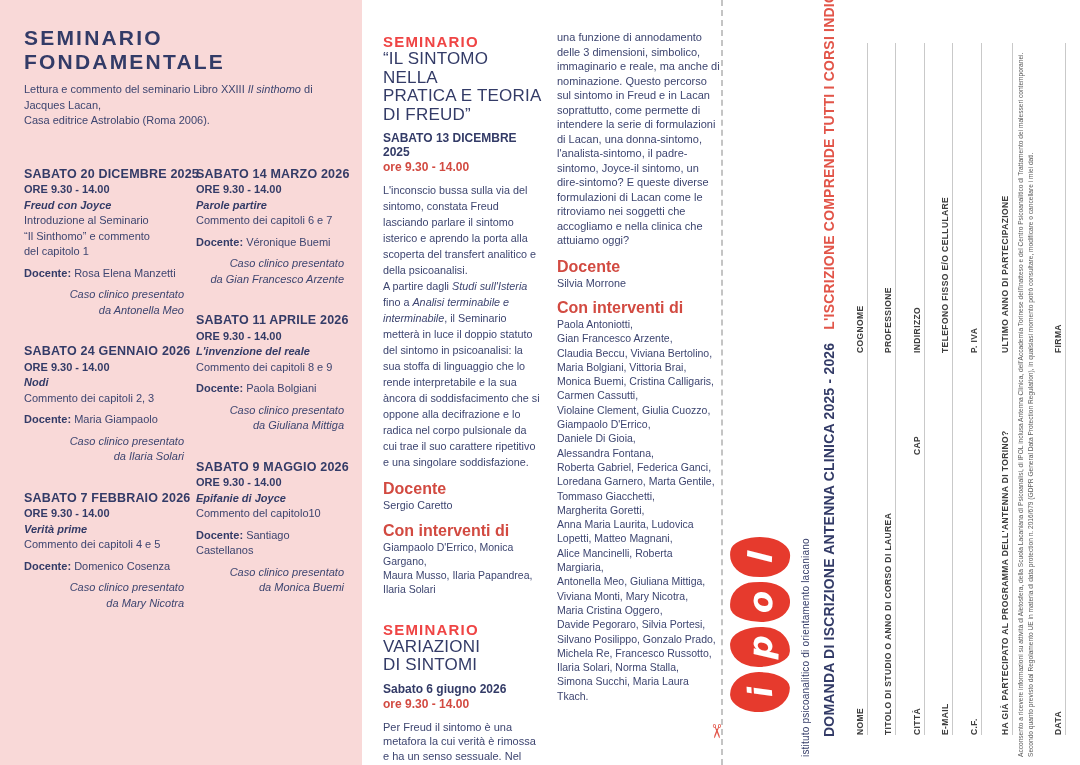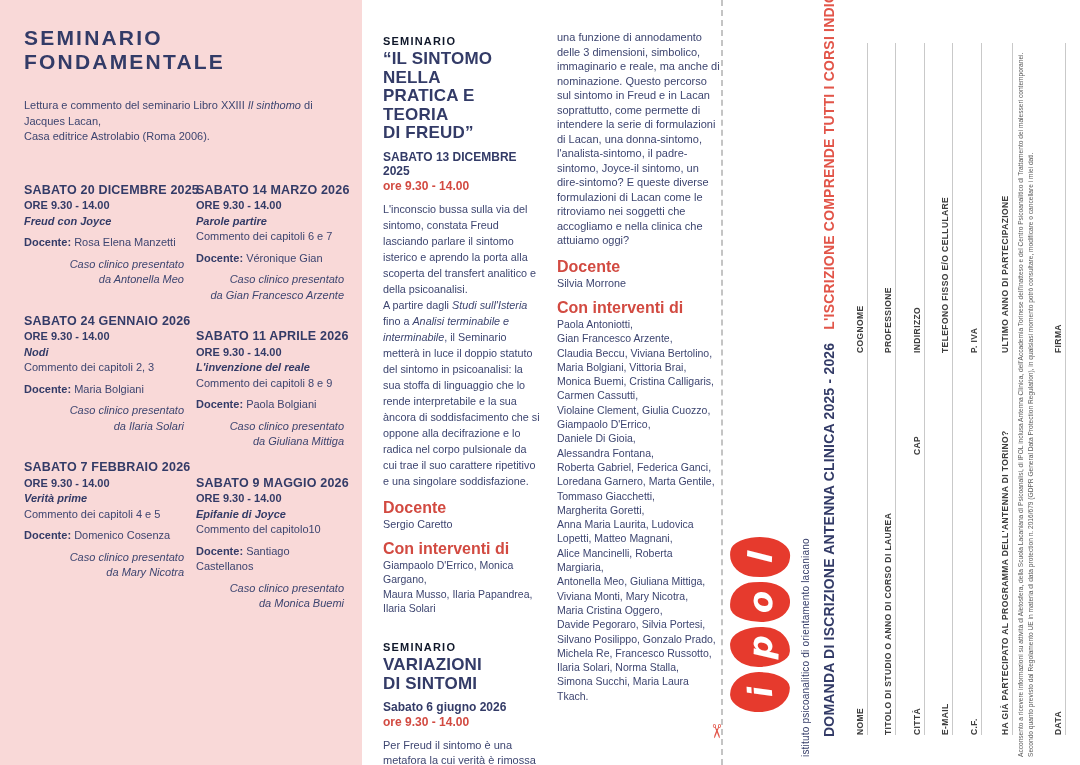--- a/index.html
+++ b/index.html
@@ -3,37 +3,37 @@
 <meta charset="utf-8">
 <style>
   html,body{margin:0;padding:0;background:#ffffff;}
   .page{position:relative;width:1080px;height:765px;overflow:hidden;background:#ffffff;
         font-family:"Liberation Sans",sans-serif;color:#3d4570;}
   .pre{white-space:pre-line;}
 
   
   .pink-panel{position:absolute;left:0;top:0;width:362px;height:765px;background:#f9d9d8;
               box-sizing:border-box;padding:26px 18px 20px 24px;}
-  .pp-title{font-size:21px;font-weight:bold;letter-spacing:2.2px;color:#333b67;margin:0 0 24px 0;}
+  .pp-title{font-size:21px;font-weight:bold;letter-spacing:2.2px;color:#333b67;margin:0 0 8px 0;}
   .pp-intro{font-size:11px;line-height:15.5px;color:#3d4570;margin:0;}
   .sessions-grid{display:grid;grid-template-columns:160px 148px;column-gap:12px;margin-top:38px;}
   .session{margin-bottom:26px;font-size:11px;line-height:15.5px;}
   .s-date{font-size:12.5px;font-weight:bold;color:#333b67;white-space:nowrap;letter-spacing:0.2px;}
   .s-time{font-weight:bold;color:#333b67;}
   .s-title{font-weight:bold;font-style:italic;color:#333b67;}
   .s-desc{color:#3d4570;}
   .s-doc{margin-top:6px;}
   .s-doc b{color:#333b67;}
   .s-caso{margin-top:6px;font-style:italic;text-align:right;}
 
   
   .col-a{position:absolute;left:383px;top:33px;width:159px;}
   .col-b{position:absolute;left:557px;top:30px;width:164px;}
-  .kicker{font-size:11px;font-weight:bold;letter-spacing:1.2px;color:#0f172a;line-height:17px;}
-  .sem-title{font-size:17px;font-weight:bold;color:#333b67;line-height:18.5px;letter-spacing:0.2px;}
+  .kicker{font-size:15px;font-weight:bold;letter-spacing:1.2px;color:#ef4444;line-height:17px;}
+  .sem-title{font-size:17px;font-weight:normal;color:#333b67;line-height:18.5px;letter-spacing:0.2px;}
   .sem-date{font-size:12px;font-weight:bold;color:#333b67;margin-top:7px;}
   .sem-time{font-size:12px;font-weight:bold;color:#d24a41;margin-top:1px;}
   .body-1{font-size:10.8px;line-height:16px;margin-top:8px;}
   .body-2{font-size:11px;line-height:14.5px;margin-top:9px;}
   .red-label{font-size:16px;font-weight:bold;color:#d24a41;}
   .mt10{margin-top:10px;} .mt9{margin-top:9px;} .mt24{margin-top:24px;}
   .plain-name{font-size:10.8px;line-height:14.5px;}
   .names{font-size:10.5px;line-height:14.3px;}
 
   
@@ -76,50 +76,53 @@
     <h1 class="pp-title">SEMINARIO FONDAMENTALE</h1>
     <p class="pp-intro pre"><span>Lettura e commento del seminario Libro XXIII </span><span style="font-style: italic;">Il sinthomo</span><span> di Jacques Lacan,
 Casa editrice Astrolabio (Roma 2006).</span></p>
 
     <div class="sessions-grid">
       <div>
         <div class="session">
           <div class="s-date">SABATO 20 DICEMBRE 2025</div>
           <div class="s-time">ORE 9.30 - 14.00</div>
           <div class="s-title">Freud con Joyce</div>
+          <div class="s-desc pre">Introduzione al Seminario
+“Il Sinthomo” e commento
+del capitolo 1</div>
           <div class="s-doc"><b>Docente:</b> <span>Rosa Elena Manzetti</span></div>
           <div class="s-caso pre">Caso clinico presentato
 da Antonella Meo</div>
         </div>
         <div class="session">
           <div class="s-date">SABATO 24 GENNAIO 2026</div>
           <div class="s-time">ORE 9.30 - 14.00</div>
           <div class="s-title">Nodi</div>
           <div class="s-desc pre">Commento dei capitoli 2, 3</div>
-          <div class="s-doc"><b>Docente:</b> <span>Maria Bolgiani</span></div>
+          <div class="s-doc"><b>Docente:</b> <span>Maria Giampaolo</span></div>
           <div class="s-caso pre">Caso clinico presentato
 da Ilaria Solari</div>
         </div>
         <div class="session">
           <div class="s-date">SABATO 7 FEBBRAIO 2026</div>
           <div class="s-time">ORE 9.30 - 14.00</div>
           <div class="s-title">Verità prime</div>
           <div class="s-desc pre">Commento dei capitoli 4 e 5</div>
           <div class="s-doc"><b>Docente:</b> <span>Domenico Cosenza</span></div>
           <div class="s-caso pre">Caso clinico presentato
 da Mary Nicotra</div>
         </div>
       </div>
       <div>
         <div class="session">
           <div class="s-date">SABATO 14 MARZO 2026</div>
           <div class="s-time">ORE 9.30 - 14.00</div>
           <div class="s-title">Parole partire</div>
           <div class="s-desc pre">Commento dei capitoli 6 e 7</div>
-          <div class="s-doc"><b>Docente:</b> <span>Véronique Gian</span></div>
+          <div class="s-doc"><b>Docente:</b> <span>Véronique Buemi</span></div>
           <div class="s-caso pre">Caso clinico presentato
 da Gian Francesco Arzente</div>
         </div>
         <div class="session">
           <div class="s-date">SABATO 11 APRILE 2026</div>
           <div class="s-time">ORE 9.30 - 14.00</div>
           <div class="s-title">L'invenzione del reale</div>
           <div class="s-desc pre">Commento dei capitoli 8 e 9</div>
           <div class="s-doc"><b>Docente:</b> <span>Paola Bolgiani</span></div>
           <div class="s-caso pre">Caso clinico presentato

